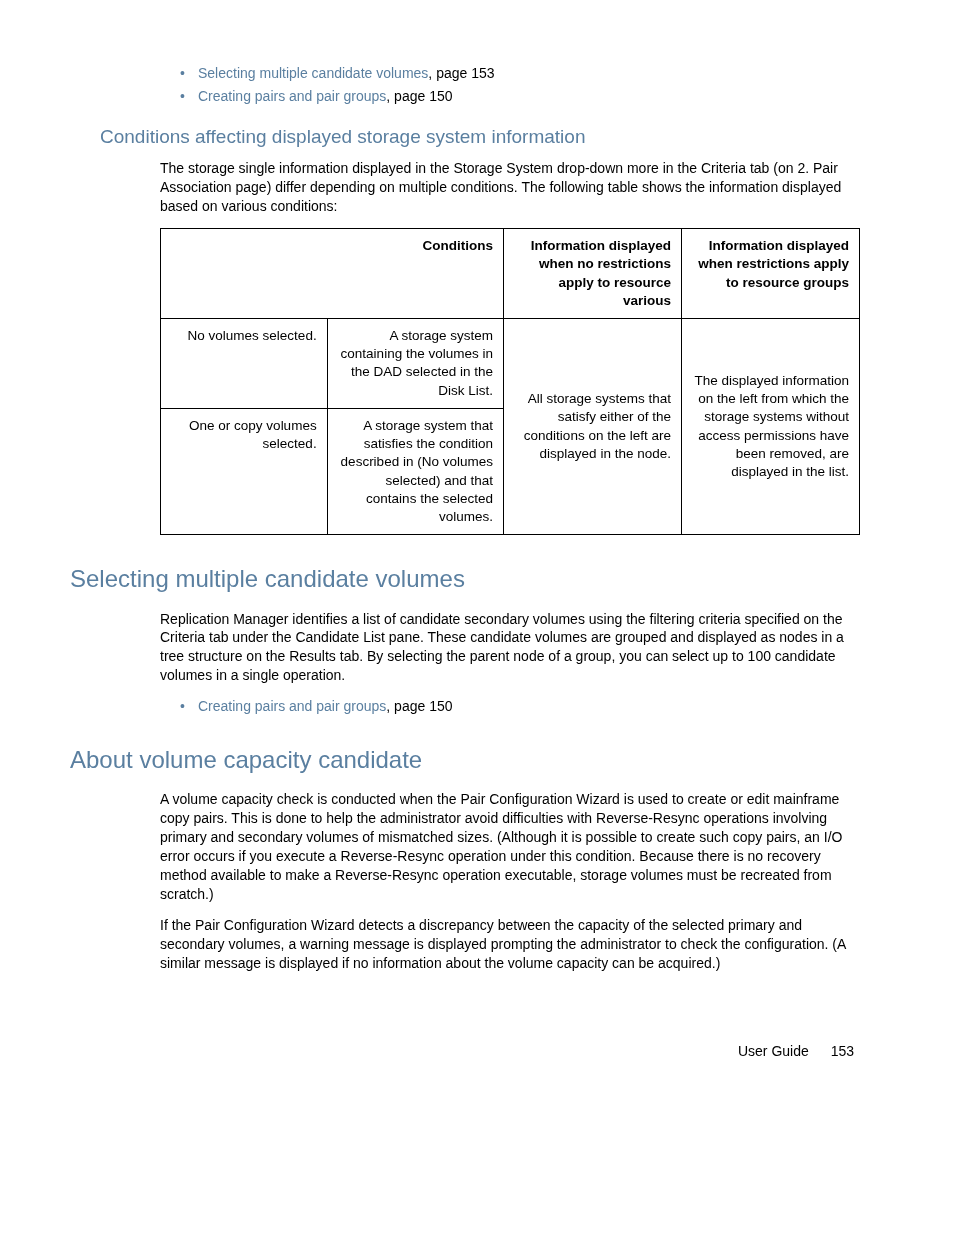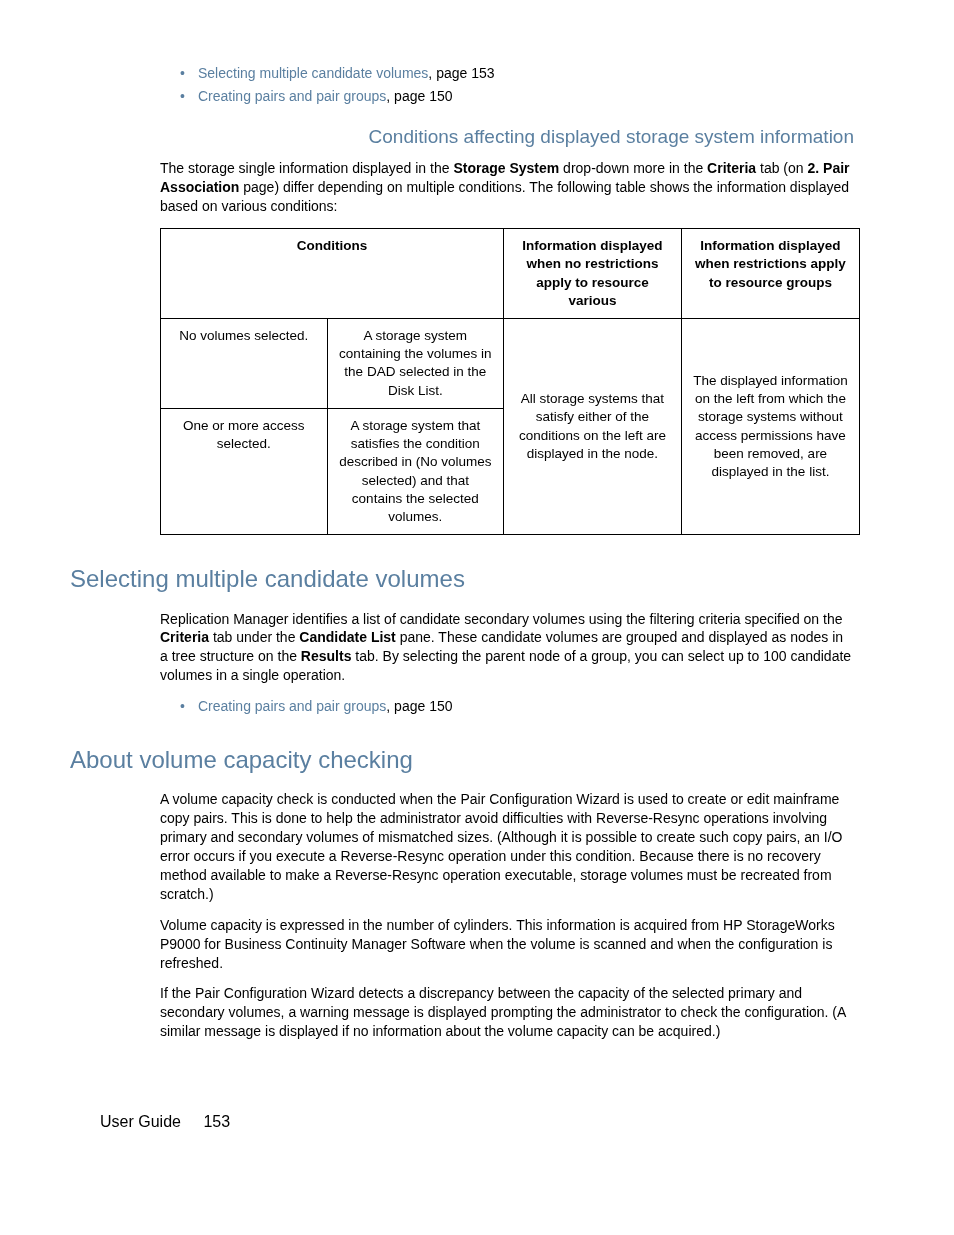--- a/index.html
+++ b/index.html
@@ -9,29 +9,29 @@
     margin: 0;
     padding: 60px 100px 50px 100px;
     width: 954px;
     box-sizing: border-box;
     line-height: 1.35;
   }
   .bullet-list { margin: 0 0 18px 20px; padding: 0; }
   .bullet-item { margin: 4px 0 4px 0; list-style: none; position: relative; padding-left: 18px; }
   .bullet-item::before { content: "•"; position: absolute; left: 0; color: #5a7fa0; font-size: 14px; }
   .link { color: #5a7fa0; }
-  .h3 { color: #5a7fa0; font-size: 19px; font-weight: normal; margin: 14px 0 10px -30px; text-align: right; }
+  .h3 { color: #5a7fa0; font-size: 19px; font-weight: normal; margin: 14px 0 10px -30px; }
   .h2 { color: #5a7fa0; font-size: 24px; font-weight: normal; margin: 28px 0 14px -60px; }
   .body-text { margin: 0 0 12px 0; }
-  .bold { font-weight: bold; }
+  .bold { font-weight: normal; }
   table.data { border-collapse: collapse; width: 700px; margin: 10px 0 20px 0; }
-  table.data th, table.data td { border: 1px solid #000; padding: 8px 10px; text-align: center; vertical-align: top; font-size: 13.5px; }
+  table.data th, table.data td { border: 1px solid #000; padding: 8px 10px; text-align: right; vertical-align: top; font-size: 13.5px; }
   table.data th { font-weight: bold; }
   .related { font-weight: bold; margin: 6px 0 6px 0; }
-  .footer { margin-top: 70px; font-size: 16px; }
+  .footer { text-align: right; margin-top: 70px; font-size: 14px; }
   .pagenum { margin-left: 18px; }
   .content-block { margin-left: 30px; }
   .section-wrap { margin-left: 30px; }
 </style>
 </head>
 <body>
 
 <div class="section-wrap">
 <div class="content-block">
 <ul class="bullet-list">
@@ -58,46 +58,45 @@
     <th>Information displayed when no restrictions apply to resource various</th>
     <th>Information displayed when restrictions apply to resource groups</th>
   </tr>
   <tr>
     <td style="width:160px">No volumes selected.</td>
     <td style="width:170px">A storage system containing the volumes in the DAD selected in the Disk List.</td>
     <td rowspan="2" style="vertical-align:middle;width:170px">All storage systems that satisfy either of the conditions on the left are displayed in the node.</td>
     <td rowspan="2" style="vertical-align:middle;width:170px">The displayed information on the left from which the storage systems without access permissions have been removed, are displayed in the list.</td>
   </tr>
   <tr>
-    <td>One or more access selected.</td>
+    <td>One or copy volumes selected.</td>
     <td>A storage system that satisfies the condition described in (No volumes selected) and that contains the selected volumes.</td>
   </tr>
 </tbody>
       </table>
 </div>
 
 <div class="h2">Selecting multiple candidate volumes</div>
 
 <div class="content-block">
 <p class="body-text">
   <span>Replication Manager identifies a list of candidate secondary volumes using the filtering criteria specified on the </span><span class="bold">Criteria</span><span> tab under the </span><span class="bold">Candidate List</span><span> pane. These candidate volumes are grouped and displayed as nodes in a tree structure on the </span><span class="bold">Results</span><span> tab.  By selecting the parent node of a group, you can select up to 100 candidate volumes in a single operation.</span>
 </p>
 
 <ul class="bullet-list">
   <li class="bullet-item">
     <span class="link">Creating pairs and pair groups</span><span>, page 150</span>
   </li>
 </ul>
 </div>
 
-<div class="h2">About volume capacity checking</div>
+<div class="h2">About volume capacity candidate</div>
 
 <div class="content-block">
 <p class="body-text">A volume capacity check is conducted when the Pair Configuration Wizard is used to create or edit mainframe copy pairs. This is done to help the administrator avoid difficulties with Reverse-Resync operations involving primary and secondary volumes of mismatched sizes. (Although it is possible to create such copy pairs, an I/O error occurs if you execute a Reverse-Resync operation under this condition. Because there is no recovery method available to make a Reverse-Resync operation executable, storage volumes must be recreated from scratch.)</p>
-<p class="body-text">Volume capacity is expressed in the number of cylinders. This information is acquired from HP StorageWorks P9000 for Business Continuity Manager Software when the volume is scanned and when the configuration is refreshed.</p>
 <p class="body-text">If the Pair Configuration Wizard detects a discrepancy between the capacity of the selected primary and secondary volumes, a warning message is displayed prompting the administrator to check the configuration. (A similar message is displayed if no information about the volume capacity can be acquired.)</p>
 </div>
 </div>
 
 <div class="footer">
   <span>User Guide</span>
   <span class="pagenum">153</span>
 </div>
 
 </body></html>

